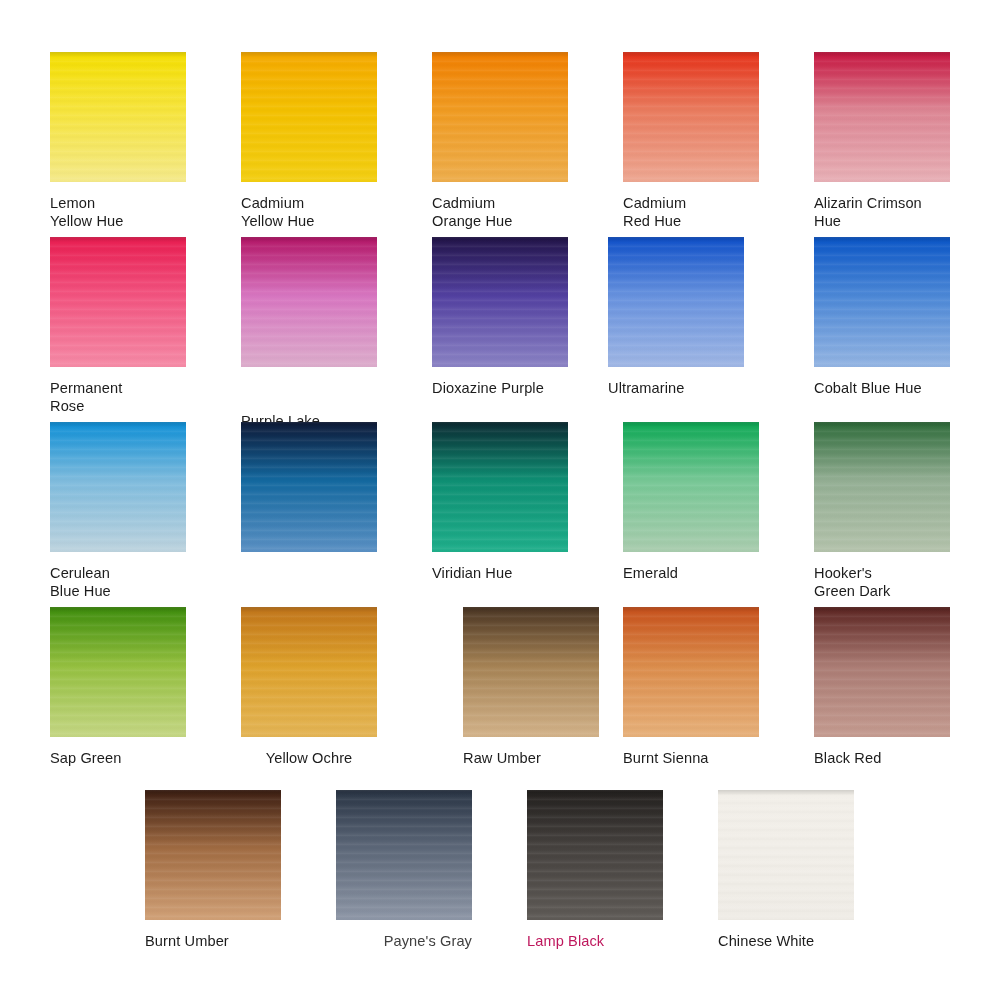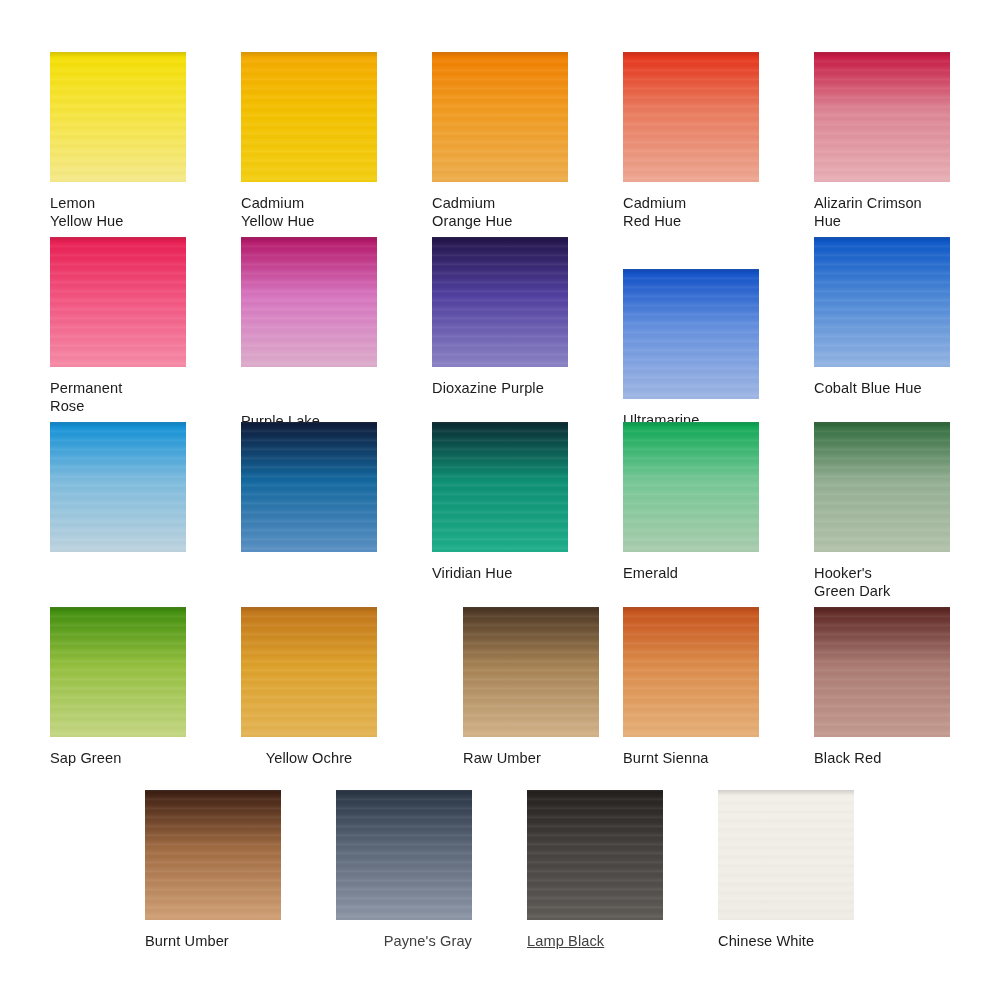--- a/index.html
+++ b/index.html
@@ -156,21 +156,21 @@
         <div class="swatch-label" style="color: rgb(28, 28, 28); margin-top: 45px;">Purple Lake</div>
       </div>
       <div class="swatch-cell" style="left: 432px;">
         <div class="swatch-chip" style="width: 136px; height: 130px;">
           <div class="grad" style="background: linear-gradient(rgb(34, 20, 73) 0%, rgb(82, 64, 160) 45%, rgb(138, 130, 196) 100%);"></div>
           <div class="strokes"></div>
           <div class="toplip"></div>
         </div>
         <div class="swatch-label" style="color: rgb(28, 28, 28);">Dioxazine Purple</div>
       </div>
-      <div class="swatch-cell" style="left: 623px; margin-top: 32px;">
+      <div class="swatch-cell" style="left: 608px;">
         <div class="swatch-chip" style="width: 136px; height: 130px;">
           <div class="grad" style="background: linear-gradient(rgb(14, 79, 200) 0%, rgb(102, 145, 222) 45%, rgb(159, 182, 228) 100%);"></div>
           <div class="strokes"></div>
           <div class="toplip"></div>
         </div>
         <div class="swatch-label" style="color: rgb(28, 28, 28);">Ultramarine</div>
       </div>
       <div class="swatch-cell" style="left: 814px;">
         <div class="swatch-chip" style="width: 136px; height: 130px;">
           <div class="grad" style="background: linear-gradient(rgb(10, 85, 198) 0%, rgb(75, 135, 214) 45%, rgb(147, 180, 226) 100%);"></div>
@@ -180,20 +180,22 @@
         <div class="swatch-label" style="color: rgb(28, 28, 28);">Cobalt Blue Hue</div>
       </div>
     </div>
     <div class="swatch-row" style="top: 422px;">
       <div class="swatch-cell" style="left: 50px;">
         <div class="swatch-chip" style="width: 136px; height: 130px;">
           <div class="grad" style="background: linear-gradient(rgb(14, 143, 214) 0%, rgb(126, 187, 221) 45%, rgb(189, 211, 222) 100%);"></div>
           <div class="strokes"></div>
           <div class="toplip"></div>
         </div>
+        <div class="swatch-label" style="color: rgb(28, 28, 28);">Cerulean
+Blue Hue</div>
       </div>
       <div class="swatch-cell" style="left: 241px;">
         <div class="swatch-chip" style="width: 136px; height: 130px;">
           <div class="grad" style="background: linear-gradient(rgb(14, 26, 56) 0%, rgb(19, 104, 159) 45%, rgb(90, 144, 195) 100%);"></div>
           <div class="strokes"></div>
           <div class="toplip"></div>
         </div>
       </div>
       <div class="swatch-cell" style="left: 432px;">
         <div class="swatch-chip" style="width: 136px; height: 130px;">
@@ -279,21 +281,21 @@
           <div class="toplip"></div>
         </div>
         <div class="swatch-label" style="color: #404040; text-align: right;">Payne's Gray</div>
       </div>
       <div class="swatch-cell" style="left: 527px;">
         <div class="swatch-chip" style="width: 136px; height: 130px;">
           <div class="grad" style="background: linear-gradient(rgb(35, 32, 30) 0%, rgb(70, 66, 63) 45%, rgb(94, 90, 86) 100%);"></div>
           <div class="strokes"></div>
           <div class="toplip"></div>
         </div>
-        <div class="swatch-label" style="color: #404040; text-decoration: underline;">Lamp Black</div>
+        <div class="swatch-label" style="color: #be185d;">Lamp Black</div>
       </div>
       <div class="swatch-cell" style="left: 718px;">
         <div class="swatch-chip pale" style="width: 136px; height: 130px;">
           <div class="grad" style="background: linear-gradient(rgb(242, 239, 233) 0%, rgb(241, 238, 232) 45%, rgb(239, 236, 230) 100%);"></div>
           <div class="strokes"></div>
           <div class="toplip"></div>
         </div>
         <div class="swatch-label" style="color: rgb(28, 28, 28);">Chinese White</div>
       </div>
     </div>

